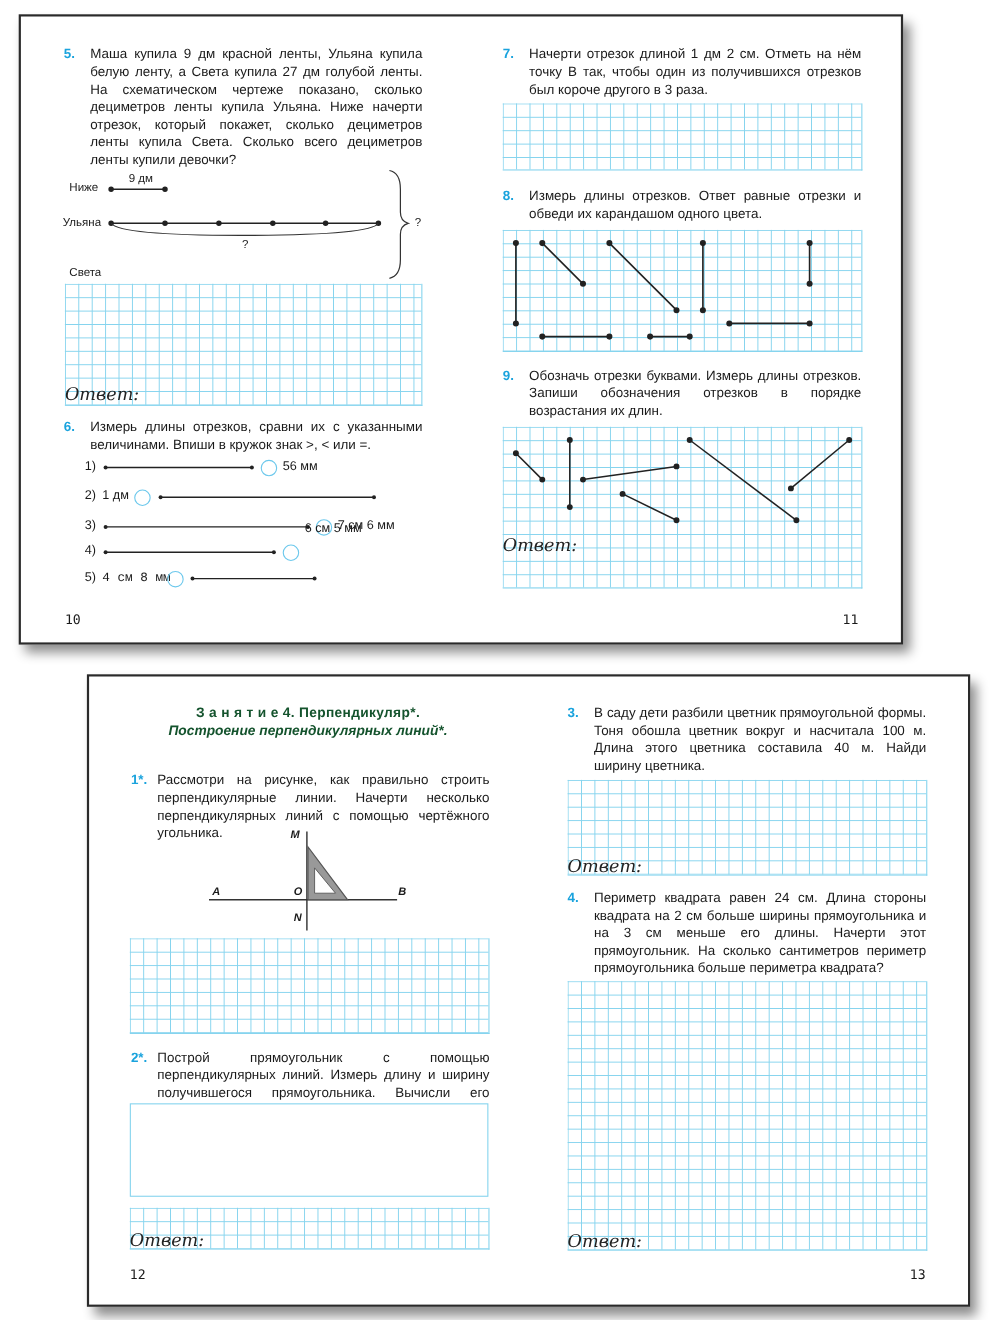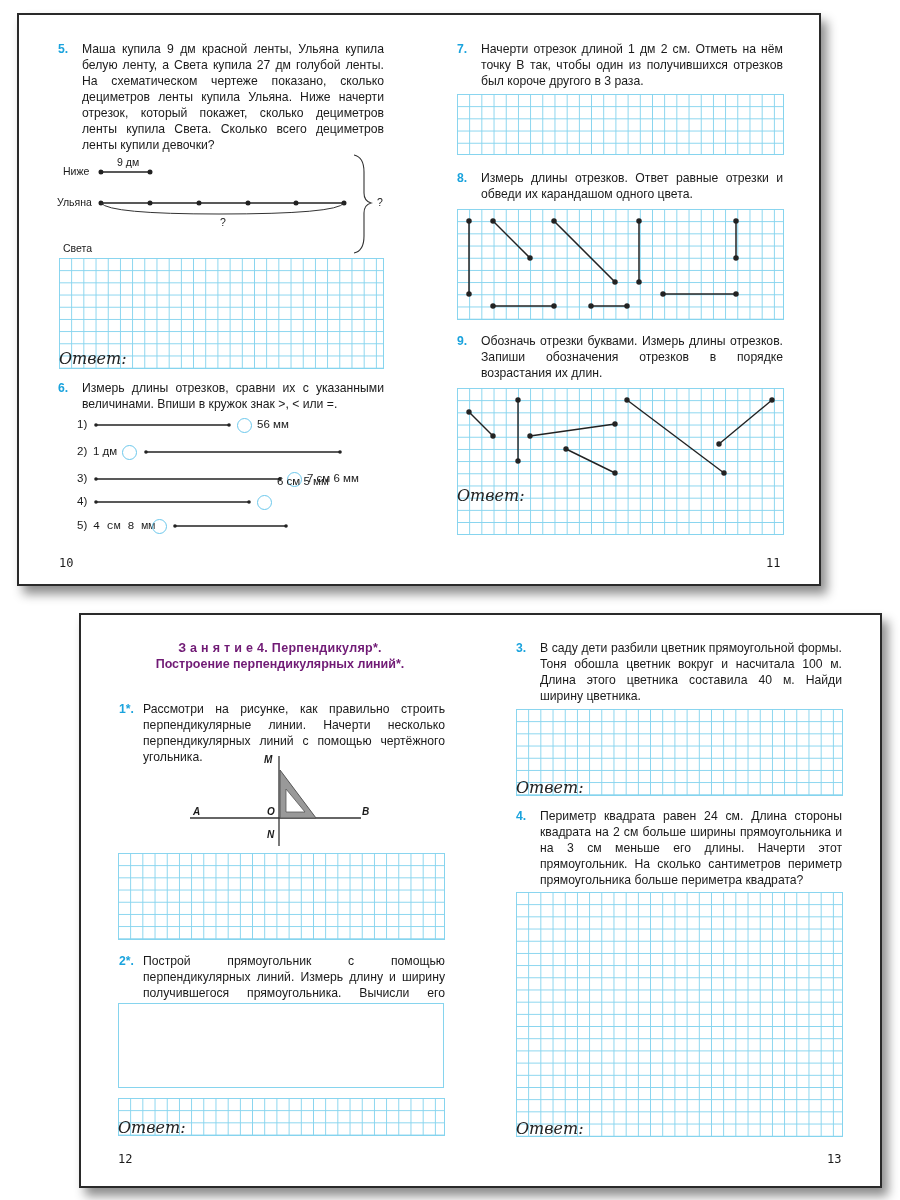--- a/index.html
+++ b/index.html
@@ -18,21 +18,21 @@
             linear-gradient(to right, #86d4ee 1px, transparent 1px),
             linear-gradient(to bottom, #86d4ee 1px, transparent 1px);
           background-size:12.2px 12.2px;
           border-right:1px solid #86d4ee; border-bottom:1px solid #86d4ee; }
   .otvet { position:absolute; font-family:"DejaVu Serif", serif; font-style:italic;
            font-size:16px; color:#222; background:transparent; }
   .pagenum { position:absolute; font-weight:normal; font-size:12px; font-family:"DejaVu Sans Mono", monospace; }
   .lbl { position:absolute; font-size:10.5px; }
   .item { position:absolute; font-size:11.5px; }
   .circle { position:absolute; width:13px; height:13px; border:1.5px solid #6cc8ec; border-radius:50%; }
-  .heading { position:absolute; left:0; width:100%; text-align:center; color:#701a75; font-weight:bold;
+  .heading { position:absolute; left:0; width:100%; text-align:center; color:#14532d; font-weight:bold;
              font-size:12.5px; line-height:16px; }
   .rectbox { position:absolute; border:1.5px solid #86d4ee; background:#fff; }
   svg { position:absolute; overflow:visible; }
 </style>
 </head>
 <body>
 
 <div class="page" id="spread1">
 
   <div class="task" style="left:63px; top:26px; width:302px;">
@@ -195,21 +195,21 @@
     <span class="otvet" style="left:0; top:98px;">Ответ:</span>
   </div>
 
   <span class="pagenum" style="left:747px; top:541px;">11</span>
 </div>
 
 <div class="page" id="spread2">
 
   <div class="abs" style="left:36px; top:25px; width:326px; height:52px;">
     <div class="heading" style="top:0; letter-spacing:0.3px;">З а н я т и е  4. Перпендикуляр*.</div>
-    <div class="heading" style="top:16px;">Построение перпендикулярных линий*.</div>
+    <div class="heading" style="top:16px;font-style:italic;">Построение перпендикулярных линий*.</div>
   </div>
 
   <div class="task" style="left:62px; top:86px; width:302px;">
     <span class="num">1*.</span>
     <span>Рассмотри на рисунке, как правильно строить перпендикулярные линии. Начерти несколько перпендикулярных линий с помощью чертёжного угольника.</span>
   </div>
 
   <div class="abs" style="left:100px; top:136px; width:200px; height:100px;">
     <svg width="200" height="100" style="left:0; top:0;">
       <line x1="9" y1="67" x2="180" y2="67" stroke="#333" stroke-width="1.3"></line>

